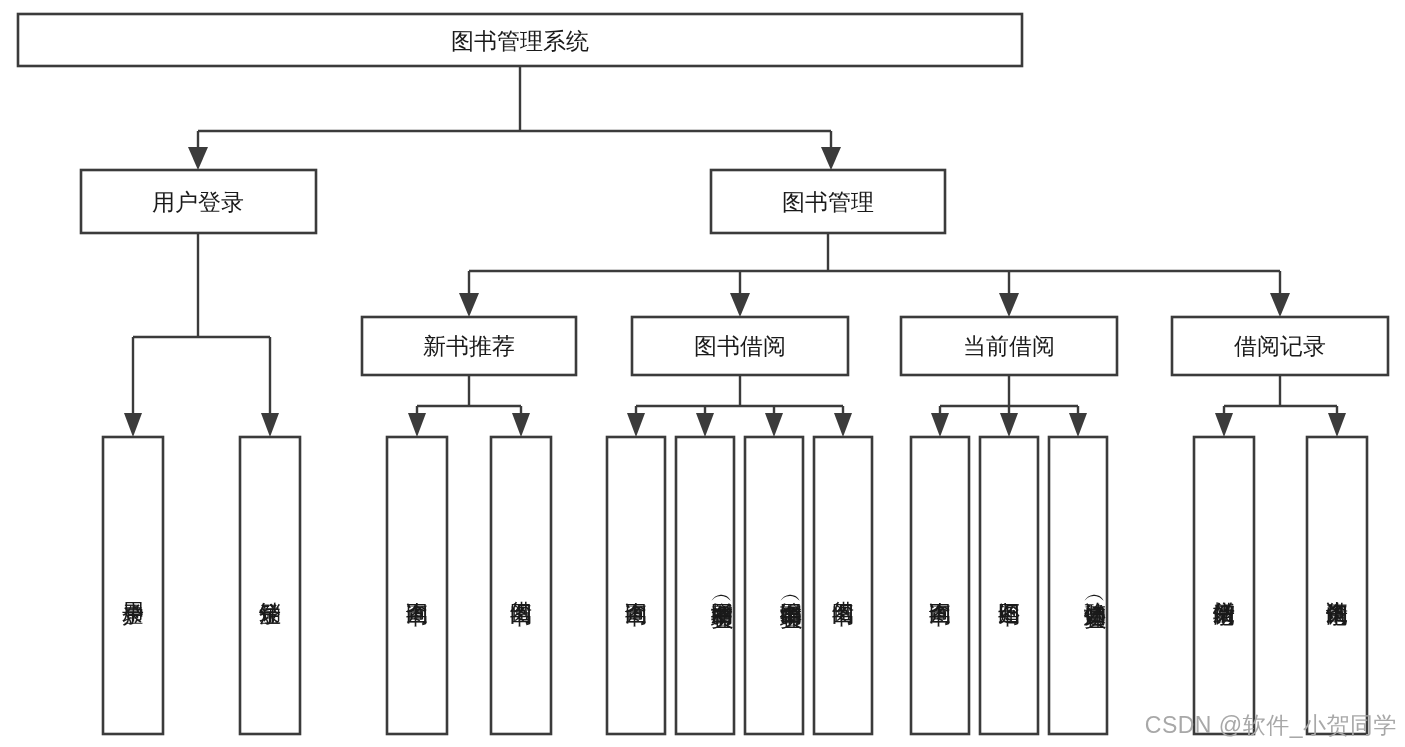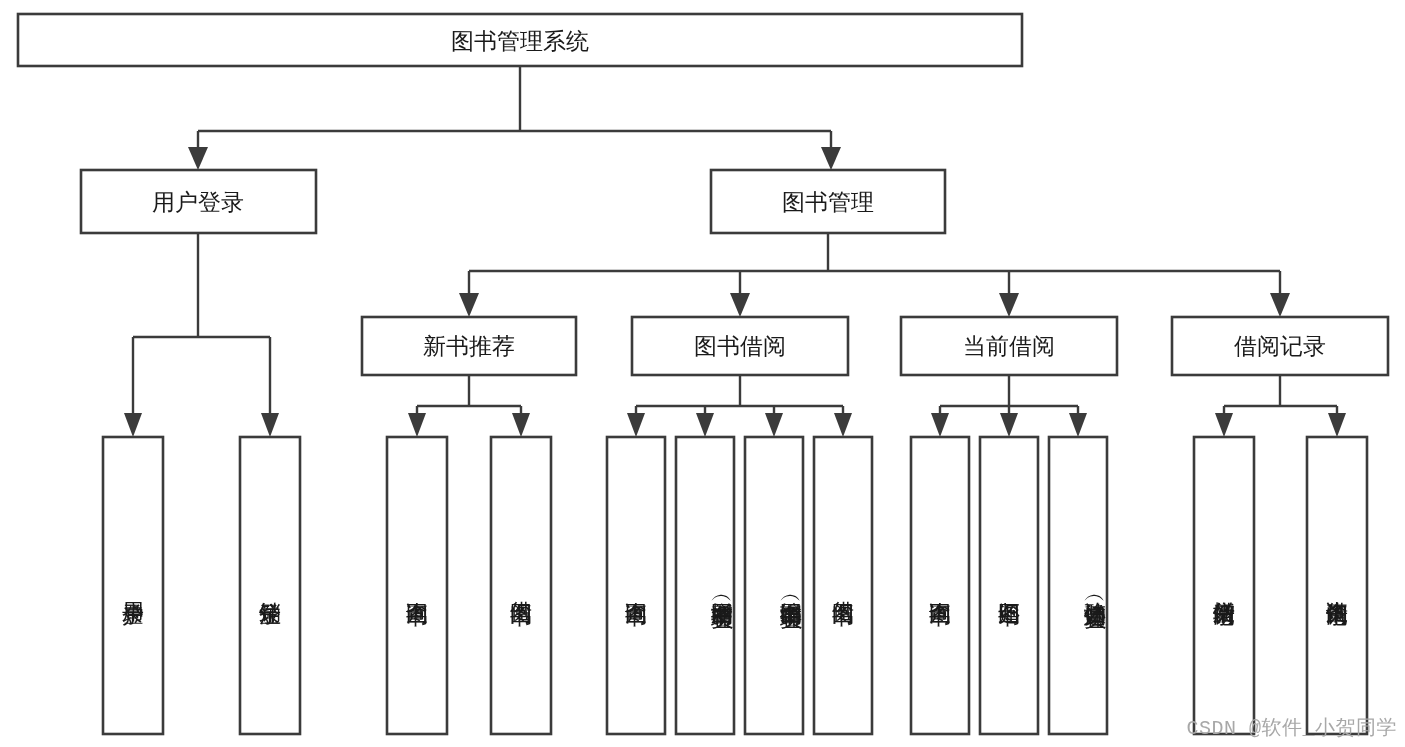--- a/index.html
+++ b/index.html
@@ -61,22 +61,22 @@
     text-orientation: upright;
     white-space: nowrap;
     letter-spacing: 1px;
     text-align: center;
     pointer-events: none;
   }
   .watermark {
     position: absolute;
     right: 8px;
     bottom: 6px;
-    font-family: Liberation Mono, monospace;
-    font-size: 20px;
+    font-family: Liberation Sans, sans-serif;
+    font-size: 23px;
     color: #a8a8a8;
     letter-spacing: 0.5px;
     white-space: nowrap;
   }
 </style>
 </head>
 <body>
 
 <div id="diagram-root">
 

